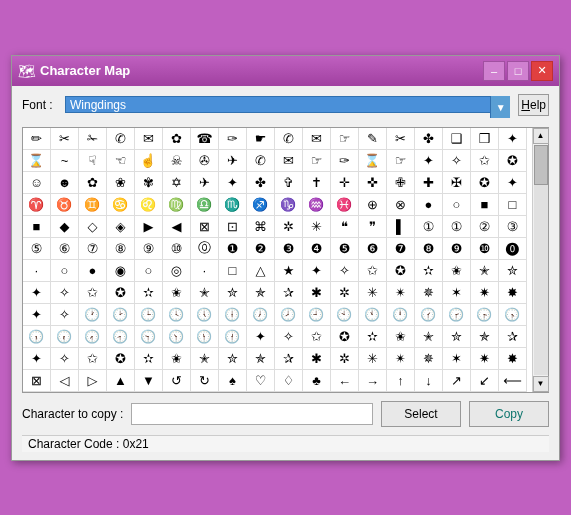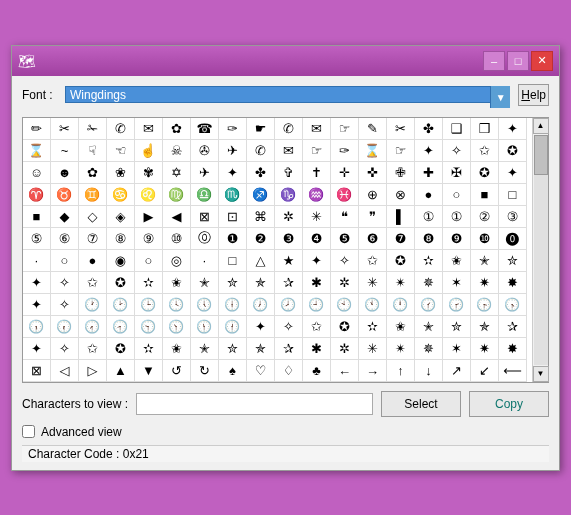--- a/index.html
+++ b/index.html
@@ -227,20 +227,21 @@
     }
   </style>
 </head>
 <body>
 
 <div class="window">
 
   <div class="titlebar">
     <div class="titlebar-left">
       <span class="title-icon">🗺</span>
+      <span class="titlebar-title">Character Map</span>
     </div>
     <div class="titlebar-controls">
       <button class="titlebar-btn">–</button>
       <button class="titlebar-btn">□</button>
       <button class="titlebar-btn close">✕</button>
     </div>
   </div>
 
   <div class="content">
 
@@ -504,29 +505,25 @@
       <div class="scrollbar">
         <div class="scroll-arrow">▲</div>
         <div class="scroll-track">
           <div class="scroll-thumb"></div>
         </div>
         <div class="scroll-arrow">▼</div>
       </div>
     </div>
 
     <div class="copy-row">
-      <span class="copy-label">Characters to view :</span>
+      <span class="copy-label">Character to copy :</span>
       <input class="copy-input" type="text" style="">
       <button class="select-btn">Select</button>
       <button class="copy-btn">Copy</button>
     </div>
 
-    <div class="advanced-row">
-      <input type="checkbox" class="adv-checkbox" style="">
-      <span class="adv-label">Advanced view</span>
-    </div>
 
     <div class="status-bar">
       <span>Character Code : 0x21</span>
     </div>
 
   </div>
 </div>
 
 </body></html>

